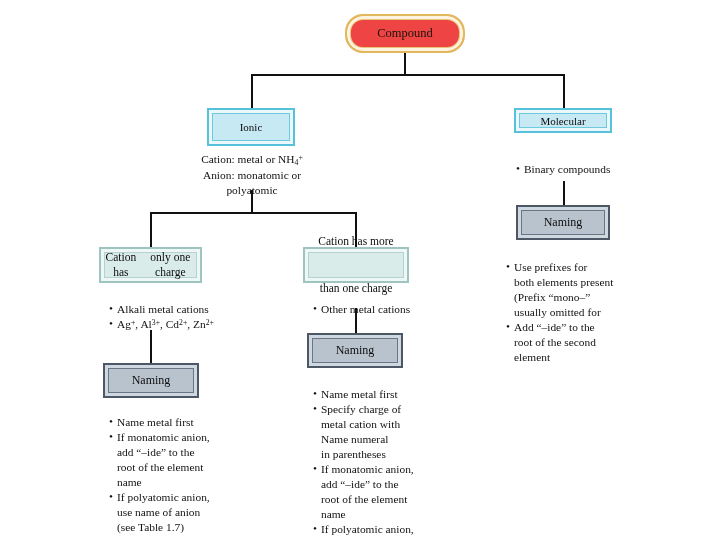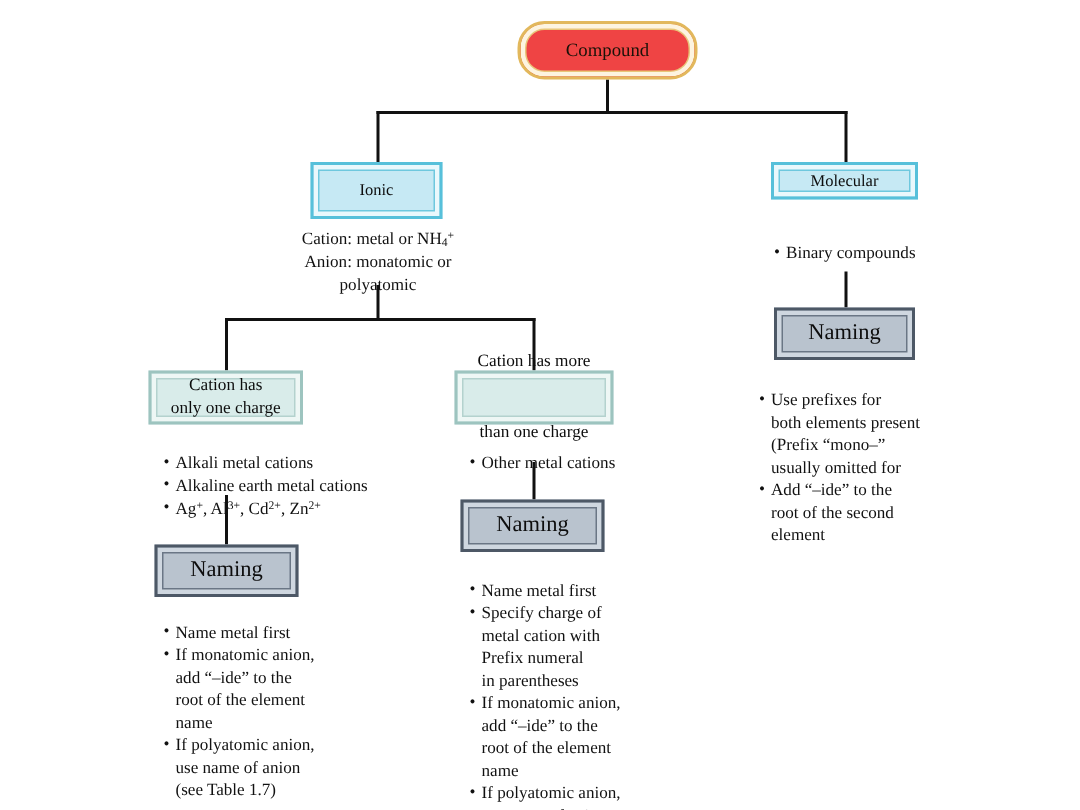--- a/index.html
+++ b/index.html
@@ -36,21 +36,21 @@
     border:2px solid #9dc4bf;
     box-shadow:inset 0 0 0 3px #eef7f5, inset 0 0 0 4px #b4d2ce;
     font-size:11.5px;
     line-height:1.3;
   }
   
   .node.gray{
     background:#b9c3ce;
     border:2px solid #4d5866;
     box-shadow:inset 0 0 0 3px #cfd7e0, inset 0 0 0 4px #6a7685;
-    font-size:15px;
+    font-size:12px;
   }
   .node .label{pointer-events:none;}
 
   
   .txt{position:absolute;font-size:11.4px;line-height:1.32;color:#111;}
   .txt.center{text-align:center;}
   .txt ul{margin:10px;padding:0;list-style:none;}
   .txt li{position:relative;padding-left:8px;margin:0;}
   .txt li:before{content:"\2022";position:absolute;left:0;top:-1px;}
   .txt li .cont{display:block;padding-left:0;}
@@ -87,21 +87,21 @@
   </div>
 
   <div class="node blue" style="left:207px;top:108px;width:88px;height:38px;">
     <span class="label">Ionic</span>
   </div>
 
   <div class="node blue" style="left:514px;top:108px;width:98px;height:25px;">
     <span class="label">Molecular</span>
   </div>
 
-  <div class="node mint" style="left:99px;top:247px;width:103px;height:36px;flex-direction:column;text-align:center;">
+  <div class="node mint" style="left:99px;top:247px;width:103px;height:36px;flex-direction:row;text-align:center;">
     <span>Cation has</span>
     <span>only one charge</span>
   </div>
 
   <div class="node mint" style="left:303px;top:247px;width:106px;height:36px;flex-direction:column;gap:32px;">
     <span>Cation has more</span>
     <span>than one charge</span>
   </div>
 
   <div class="node gray" style="left:103px;top:363px;width:96px;height:35px;">
@@ -128,21 +128,20 @@
     <ul>
       <li>
         <span>Binary compounds</span>
       </li>
     </ul>
   </div>
 
   <div class="txt" style="left:99px;top:292px;width:160px;">
     <ul>
       <li><span>Alkali metal cations</span></li>
-      <li><span>Alkaline earth metal cations</span></li>
       <li>
         <span>Ag</span><sup>+</sup>,
         <span>Al</span><sup>3+</sup>,
         <span>Cd</span><sup>2+</sup>,
         <span>Zn</span><sup>2+</sup>
       </li>
     </ul>
   </div>
 
   <div class="txt" style="left:303px;top:292px;width:130px;">
@@ -167,21 +166,21 @@
       </li>
     </ul>
   </div>
 
   <div class="txt" style="left:303px;top:377px;width:140px;">
     <ul>
       <li><span>Name metal first</span></li>
       <li>
         <span>Specify charge of</span>
         <span class="cont">metal cation with</span>
-        <span class="cont">Prefix numeral</span>
+        <span class="cont">Name numeral</span>
         <span class="cont">in parentheses</span>
       </li>
       <li>
         <span>If monatomic anion,</span>
         <span class="cont">add “–ide” to the</span>
         <span class="cont">root of the element</span>
         <span class="cont">name</span>
       </li>
       <li>
         <span>If polyatomic anion,</span>

